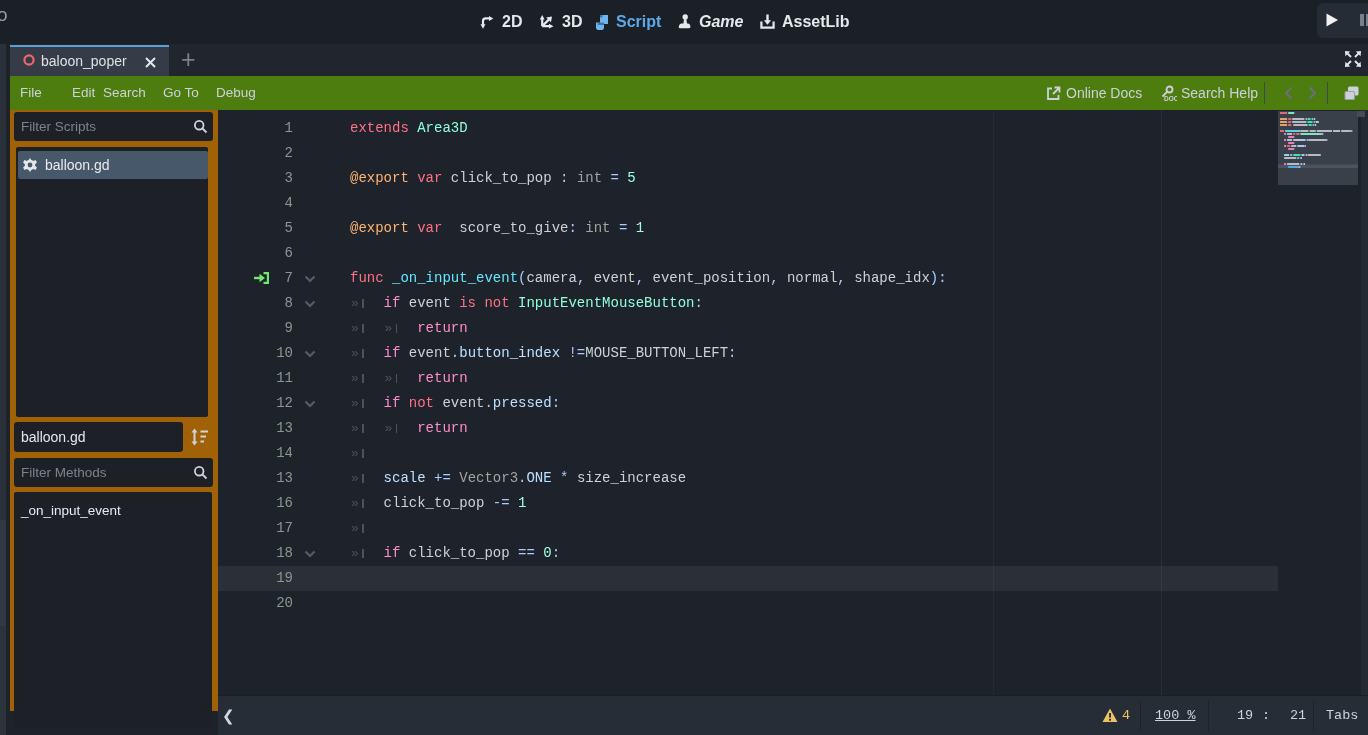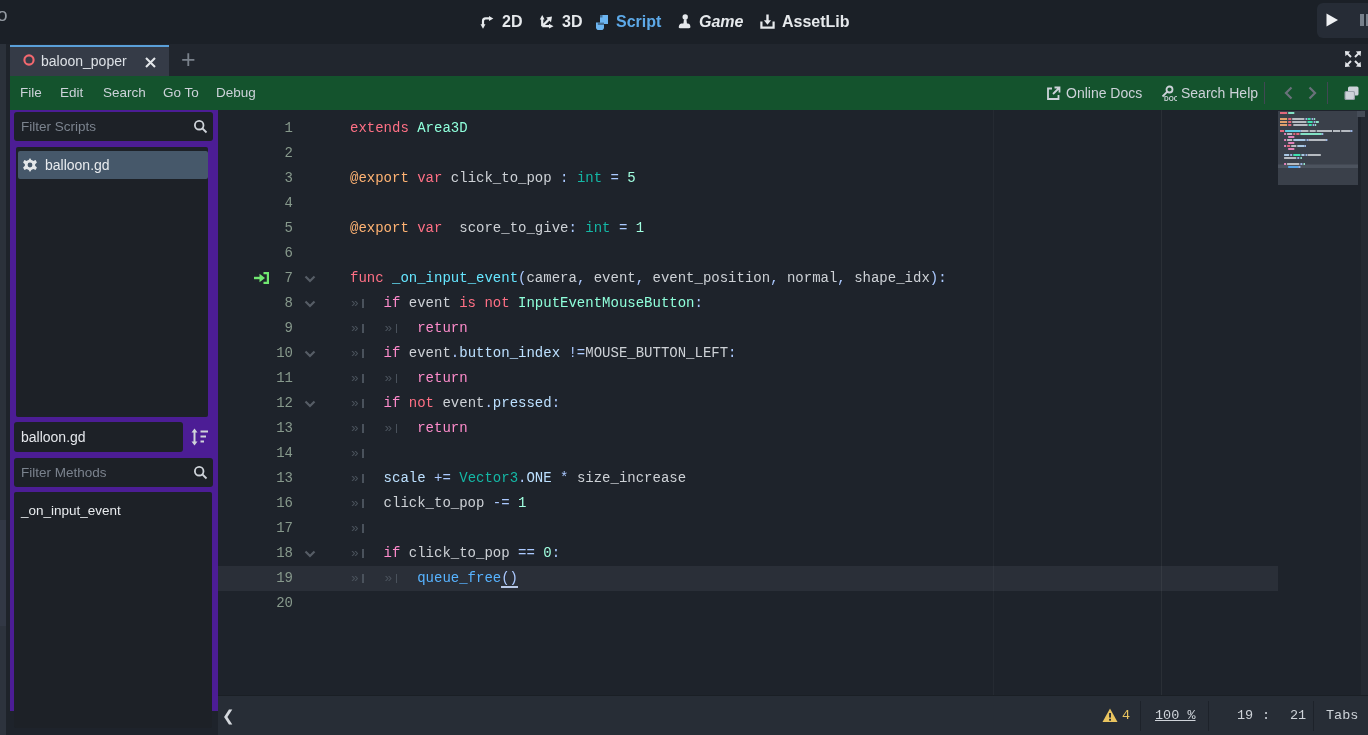--- a/index.html
+++ b/index.html
@@ -2,42 +2,42 @@
 <html><head><meta charset="utf-8">
 <style>
   html,body{margin:0;padding:0;width:1368px;height:735px;overflow:hidden;background:#1e232b;font-family:"Liberation Sans",sans-serif;-webkit-font-smoothing:antialiased;}
   
   #topbar{position:absolute;left:0;top:0;width:1368px;height:44px;background:#1b2027;}
   .mtab{position:absolute;top:0;height:44px;display:flex;align-items:center;gap:7px;font-weight:bold;font-size:16px;color:#e6e9ec;}
   
   #tabrow{position:absolute;left:0;top:44px;width:1368px;height:32px;background:#21262e;}
   #stab{position:absolute;left:10px;top:45px;width:159px;height:31px;background:#353b47;border-top:2px solid #5a9fd8;box-sizing:border-box;}
   
-  #menubar{position:absolute;left:0;top:76px;width:1368px;height:48px;background:#14532d;font-size:13.5px;color:#cdd2d9;}
+  #menubar{position:absolute;left:0;top:76px;width:1368px;height:48px;background:#4d7c0f;font-size:13.5px;color:#cdd2d9;}
   .mi{position:absolute;top:0;height:34px;line-height:34px;}
   
   #lstrip1{position:absolute;left:0;top:44px;width:6px;height:691px;background:#2b313a;}
   #lstrip2{position:absolute;left:6px;top:44px;width:4px;height:691px;background:#1e232a;}
   
-  #sidebar{position:absolute;left:10px;top:110px;width:208px;height:601px;background:#4c1d95;}
+  #sidebar{position:absolute;left:10px;top:110px;width:208px;height:601px;background:#a16207;}
   .inputbox{position:absolute;background:#1d2127;border-radius:3px;}
   .ph{position:absolute;left:7px;top:0;font-size:13.5px;color:#7b838e;}
   .fieldtxt{position:absolute;left:7px;top:0;font-size:14px;color:#e4e7eb;}
   
   #code{position:absolute;left:218px;top:110px;width:1150px;height:585px;background:#1e232b;overflow:hidden;font-family:"Liberation Mono",monospace;font-size:14px;}
   #curline{position:absolute;left:0;top:455.5px;width:1060px;height:25px;background:#2a2f38;}
   .gl{position:absolute;top:0;height:585px;width:1px;}
   .ln{position:absolute;left:0;width:1150px;height:25px;line-height:25px;white-space:pre;}
   .num{position:absolute;left:35px;width:40px;text-align:right;color:#87998c;}
   .ct{position:absolute;left:103px;}
   .fold{position:absolute;left:86px;top:9px;}
   .tb{display:inline-block;width:33.6px;height:25px;vertical-align:top;position:relative;color:#4a525c;}
   .tb:before{content:"\00bb";position:absolute;left:1px;top:0;line-height:25px;font-size:13px;}
   .tb:after{content:"";position:absolute;left:12px;top:8.5px;width:1.5px;height:8.5px;background:#4a525c;}
-  .kw{color:#ff7085}.cf{color:#ff8ccc}.an{color:#ffb373}.bt{color:#14b8a6}
+  .kw{color:#ff7085}.cf{color:#ff8ccc}.an{color:#ffb373}.bt{color:#a3a3a3}
   .et{color:#8fffdb}.nu{color:#a1ffe0}.sy{color:#abc9ff}.mb{color:#bce0ff}
   .fn{color:#57b3ff}.fd{color:#66e6ff}
   #code .ln .ct{color:#cdd1d6;margin-left:29px;}
   
   #status{position:absolute;left:218px;top:695px;width:1150px;height:40px;background:#272d36;border-top:1px solid #1a1f25;box-sizing:border-box;font-family:"Liberation Mono",monospace;font-size:13.5px;color:#ced3d9;}
   .ssep{position:absolute;top:5px;height:30px;width:1px;background:#1d222a;}
   .sitem{position:absolute;top:0;height:40px;line-height:40px;}
 </style></head>
 <body>
 <div id="topbar">
@@ -109,21 +109,21 @@
     </g>
  <g fill="#e2e5e9">
       <path d="M1 1 L6.2 1.4 L1.4 6.2 Z"></path>
       <path d="M17 1 L16.6 6.2 L11.8 1.4 Z"></path>
       <path d="M1 17 L1.4 11.8 L6.2 16.6 Z"></path>
       <path d="M17 17 L11.8 16.6 L16.6 11.8 Z"></path>
     </g>
 </svg>
 <div id="menubar">
   <span class="mi" style="left:20px;">File</span>
-  <span class="mi" style="left:60px;text-align:center;">Edit</span>
+  <span class="mi" style="left:72px;text-align:center;">Edit</span>
   <span class="mi" style="left:103px;">Search</span>
   <span class="mi" style="left:163px;">Go To</span>
   <span class="mi" style="left:216px;">Debug</span>
   <svg style="position:absolute;left:1046px;top:10px;" width="15" height="15" viewBox="0 0 15 15">
       <path d="M6 2.5 L2 2.5 L2 13 L12.5 13 L12.5 9" fill="none" stroke="#cdd2d9" stroke-width="1.8"></path>
       <path d="M8.5 1.5 L13.5 1.5 L13.5 6.5 M13 2 L7 8" fill="none" stroke="#cdd2d9" stroke-width="1.8"></path>
     </svg>
   <span class="mi" style="left:1066px;font-size:14px;">Online Docs</span>
   <svg style="position:absolute;left:1160px;top:9px;" width="17" height="17" viewBox="0 0 17 17">
       <circle cx="9.5" cy="4.5" r="3" fill="none" stroke="#cdd2d9" stroke-width="1.8"></circle>
@@ -214,21 +214,21 @@
         <path d="M1.5 1.5 L6 6 L10.5 1.5" fill="none" stroke="#565d66" stroke-width="2.2"></path>
       </svg><span class="ct"><span class="tb"></span><span class="cf">if</span> <span class="kw">not</span> event<span class="sy">.</span><span class="mb">pressed</span><span class="sy">:</span></span></div>
 <div class="ln" style="top:305.5px;"><span class="num">13</span><span class="ct"><span class="tb"></span><span class="tb"></span><span class="cf">return</span></span></div>
 <div class="ln" style="top:330.5px;"><span class="num">14</span><span class="ct"><span class="tb"></span></span></div>
 <div class="ln" style="top:355.5px;"><span class="num">13</span><span class="ct"><span class="tb"></span><span class="mb">scale</span> <span class="sy">+=</span> <span class="bt">Vector3</span><span class="sy">.</span><span class="mb">ONE</span> <span class="sy">*</span> size_increase</span></div>
 <div class="ln" style="top:380.5px;"><span class="num">16</span><span class="ct"><span class="tb"></span>click_to_pop <span class="sy">-=</span> <span class="nu">1</span></span></div>
 <div class="ln" style="top:405.5px;"><span class="num">17</span><span class="ct"><span class="tb"></span></span></div>
 <div class="ln" style="top:430.5px;"><span class="num">18</span><svg class="fold" width="12" height="8" viewBox="0 0 12 8">
         <path d="M1.5 1.5 L6 6 L10.5 1.5" fill="none" stroke="#565d66" stroke-width="2.2"></path>
       </svg><span class="ct"><span class="tb"></span><span class="cf">if</span> click_to_pop <span class="sy">==</span> <span class="nu">0</span><span class="sy">:</span></span></div>
-<div class="ln" style="top:455.5px;"><span class="num">19</span><span class="ct"><span class="tb"></span><span class="tb"></span><span class="fn">queue_free</span><span class="sy" style="border-bottom:2px solid #b9c9e6;">()</span></span></div>
+<div class="ln" style="top:455.5px;"><span class="num">19</span></div>
 <div class="ln" style="top:480.5px;"><span class="num">20</span><span class="ct"></span></div>
 <svg style="position:absolute;left:1060px;top:1px;" width="80" height="74" viewBox="0 0 80 74">
       <rect x="0" y="0" width="80" height="74" fill="#3a404a"></rect>
       <rect x="0" y="53.5" width="80" height="3.5" fill="#4c535e"></rect>
       <rect x="2.0" y="1" width="7.1" height="2" fill="#ff7085" opacity="0.85"></rect>
       <rect x="10.2" y="1" width="6.1" height="2" fill="#8fffdb" opacity="0.85"></rect>
       <rect x="2.0" y="7" width="7.1" height="2" fill="#ffb373" opacity="0.85"></rect>
       <rect x="10.2" y="7" width="3.1" height="2" fill="#ff7085" opacity="0.85"></rect>
       <rect x="14.2" y="7" width="12.2" height="2" fill="#cdd1d6" opacity="0.85"></rect>
       <rect x="27.5" y="7" width="1.5" height="2" fill="#abc9ff" opacity="0.85"></rect>

